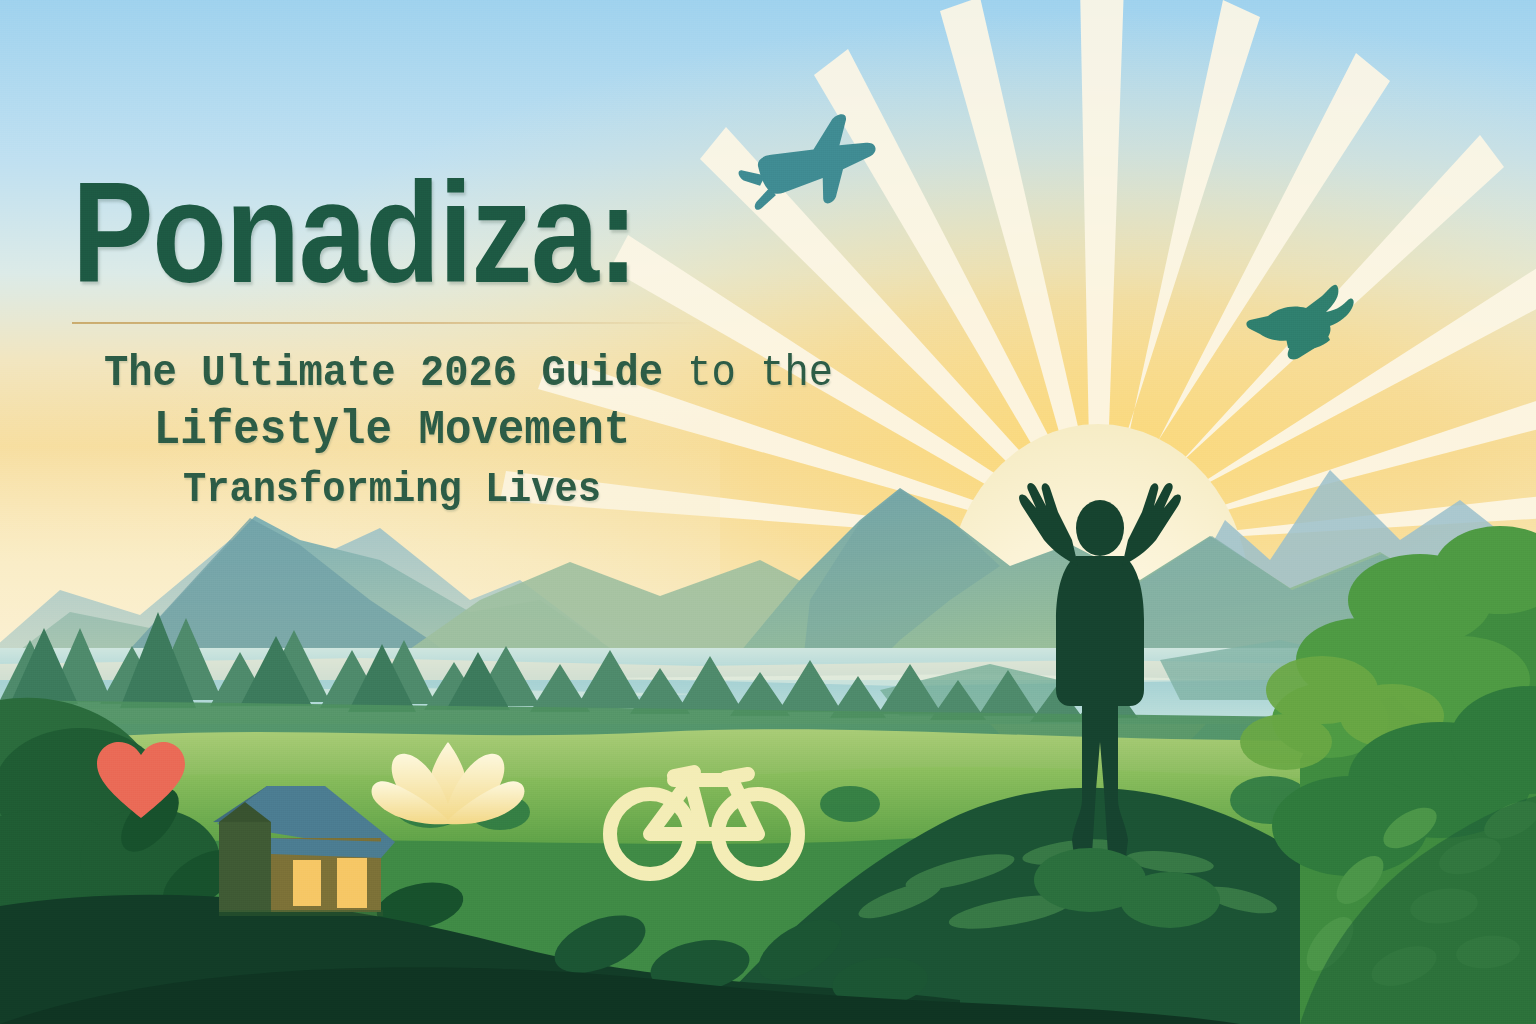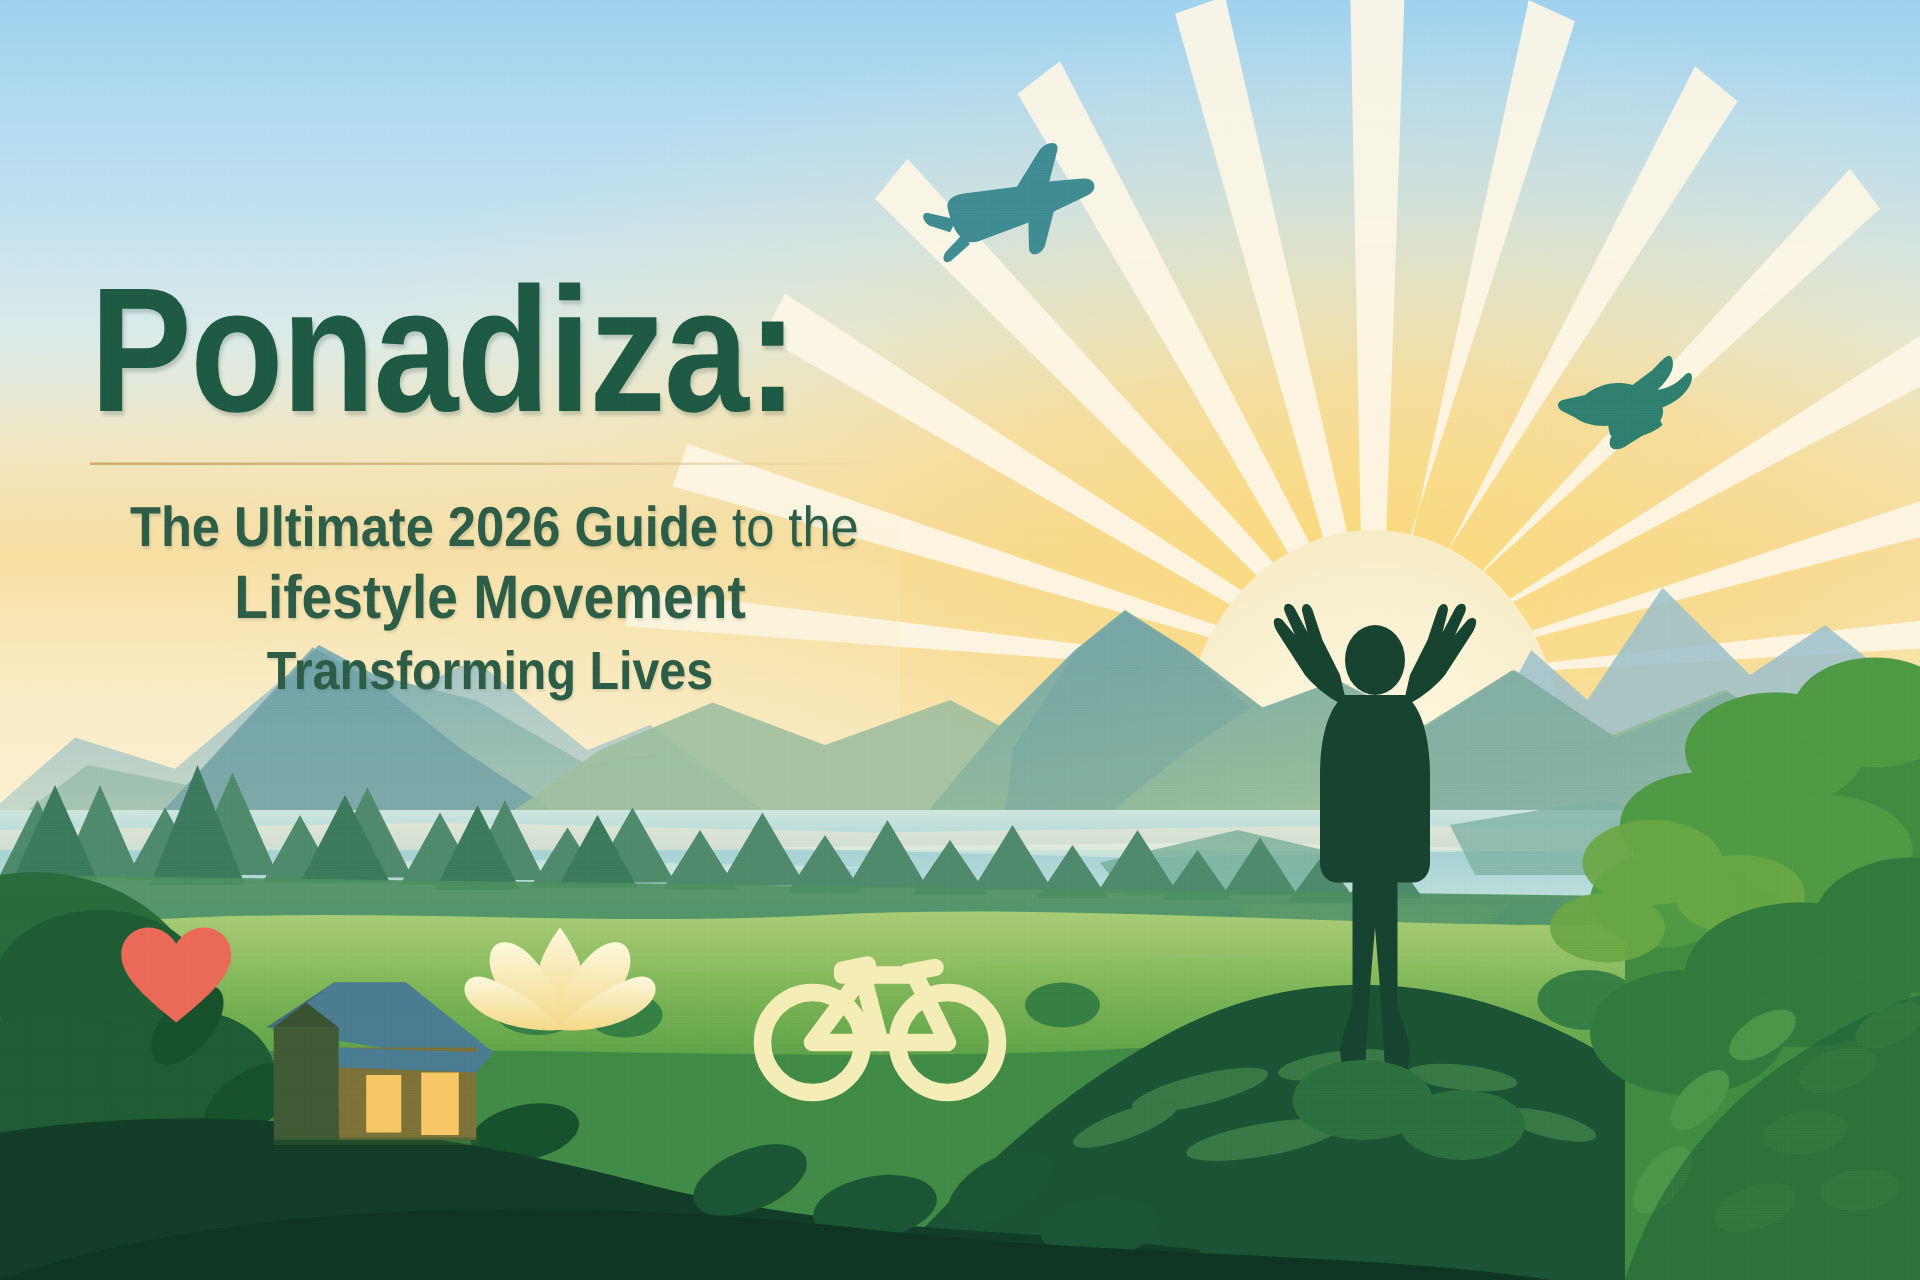--- a/index.html
+++ b/index.html
@@ -9,21 +9,21 @@
     width:1536px;height:1024px;
     overflow:hidden;
     font-family:"Liberation Sans", sans-serif;
     background:#a5d4ed;
   }
   #stage svg.layer{position:absolute;left:0;top:0;width:1536px;height:1024px;display:block;}
 
   
   #textblock{
     position:absolute;left:0;top:0;width:760px;height:540px;
-    z-index:40;pointer-events:none;margin-top:48px;
+    z-index:40;pointer-events:none;
   }
   #title{
     position:absolute;left:72px;top:166px;
     margin:0;
     font-family:"Liberation Sans Narrow","Liberation Sans",sans-serif;
     font-weight:700;
     font-size:142px;
     line-height:0.94;
     letter-spacing:-1.5px;
     color:#1d5943;
@@ -34,21 +34,21 @@
   }
   #divider{
     position:absolute;left:72px;top:322px;
     width:632px;height:2px;
     background:linear-gradient(to right,#c9a96a 0%,#d8bc86 55%,rgba(216,188,134,0) 100%);
     opacity:.95;
   }
   #subtitle{
     position:absolute;left:72px;top:348px;width:640px;
     text-align:center;
-    font-family:Liberation Sans, sans-serif;
+    font-family:Liberation Mono, monospace;
     color:#2c5c46;
     line-height:1.14;
     text-shadow:1px 2px 2px rgba(60,90,70,0.18);
   }
   .sub-line{display:block;white-space:nowrap;}
   .sub-l1{font-size:45px;font-weight:700;transform:scaleX(0.9);transform-origin:center;}
   .sub-l2{font-size:49px;font-weight:700;transform:scaleX(0.9);transform-origin:center;margin-top:4px;}
   .sub-l3{font-size:43px;font-weight:700;transform:scaleX(0.9);transform-origin:center;margin-top:6px;}
   .lite{font-weight:400;}
 

